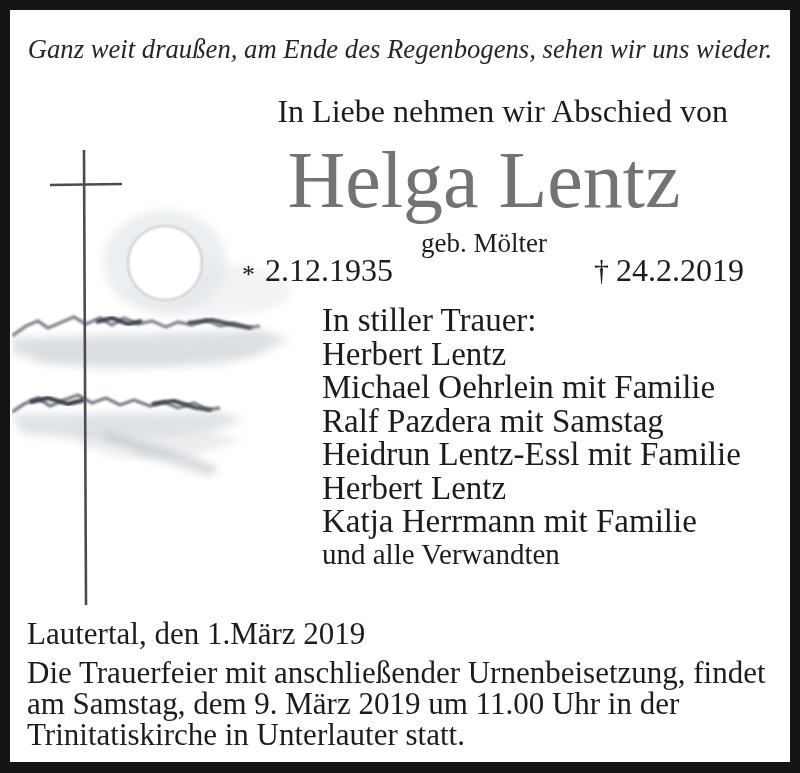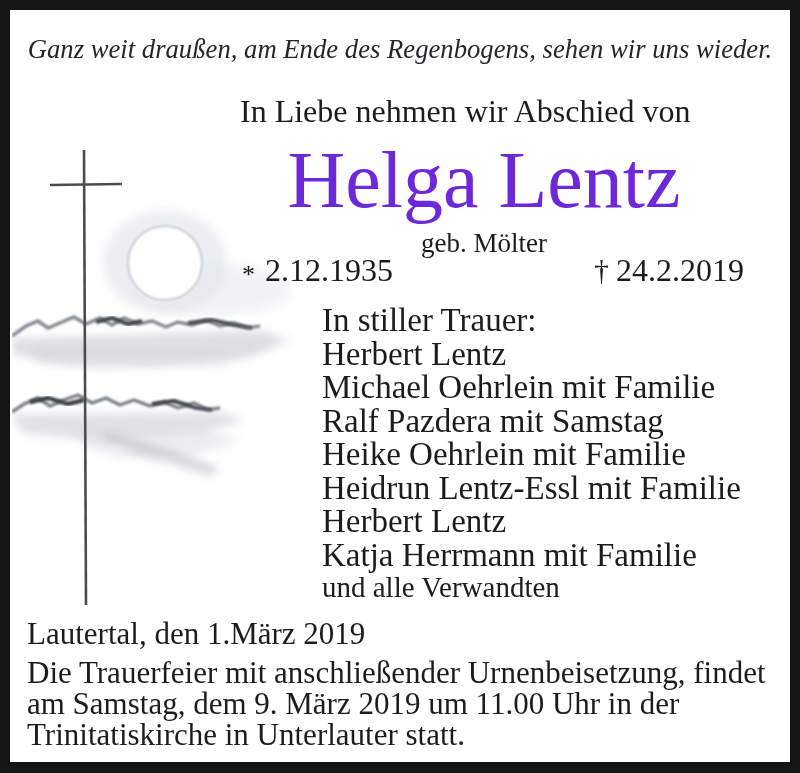--- a/index.html
+++ b/index.html
@@ -25,28 +25,28 @@
     top:34px;left:0;width:800px;
     text-align:center;
     font-style:italic;
     font-size:27.5px;line-height:30px;
     transform:scaleX(0.97);
     transform-origin:50% 50%;
     color:#26262a;
   }
   .intro{
     top:95px;left:240px;width:488px;
-    text-align:left;
+    text-align:right;
     font-size:32px;line-height:32px;
   }
   .deceased-name{
     top:140px;left:190px;width:588px;
     text-align:center;
     font-size:80px;line-height:80px;
-    color:#6d28d9;
+    color:#737373;
   }
   .maiden{
     top:227px;left:240px;width:488px;
     text-align:center;
     font-size:27px;line-height:33px;
   }
   .date{
     top:254px;
     font-size:32px;line-height:33px;
   }
@@ -147,21 +147,20 @@
 
   <div class="line date death-date">
     <span class="sym">†</span><span>24.2.2019</span>
   </div>
 
   <div class="mourners">
     <div class="mline">In stiller Trauer:</div>
     <div class="mline">Herbert Lentz</div>
     <div class="mline">Michael Oehrlein mit Familie</div>
     <div class="mline">Ralf Pazdera mit Samstag</div>
-    <div class="mline">Heike Oehrlein mit Familie</div>
     <div class="mline">Heidrun Lentz-Essl mit Familie</div>
     <div class="mline">Herbert Lentz</div>
     <div class="mline">Katja Herrmann mit Familie</div>
     <div class="mline closing">und alle Verwandten</div>
   </div>
 
   <div class="line dateline">Lautertal, den 1.März 2019</div>
 
   <div class="funeral">
     <div class="fline">Die Trauerfeier mit anschließender Urnenbeisetzung, findet</div>

